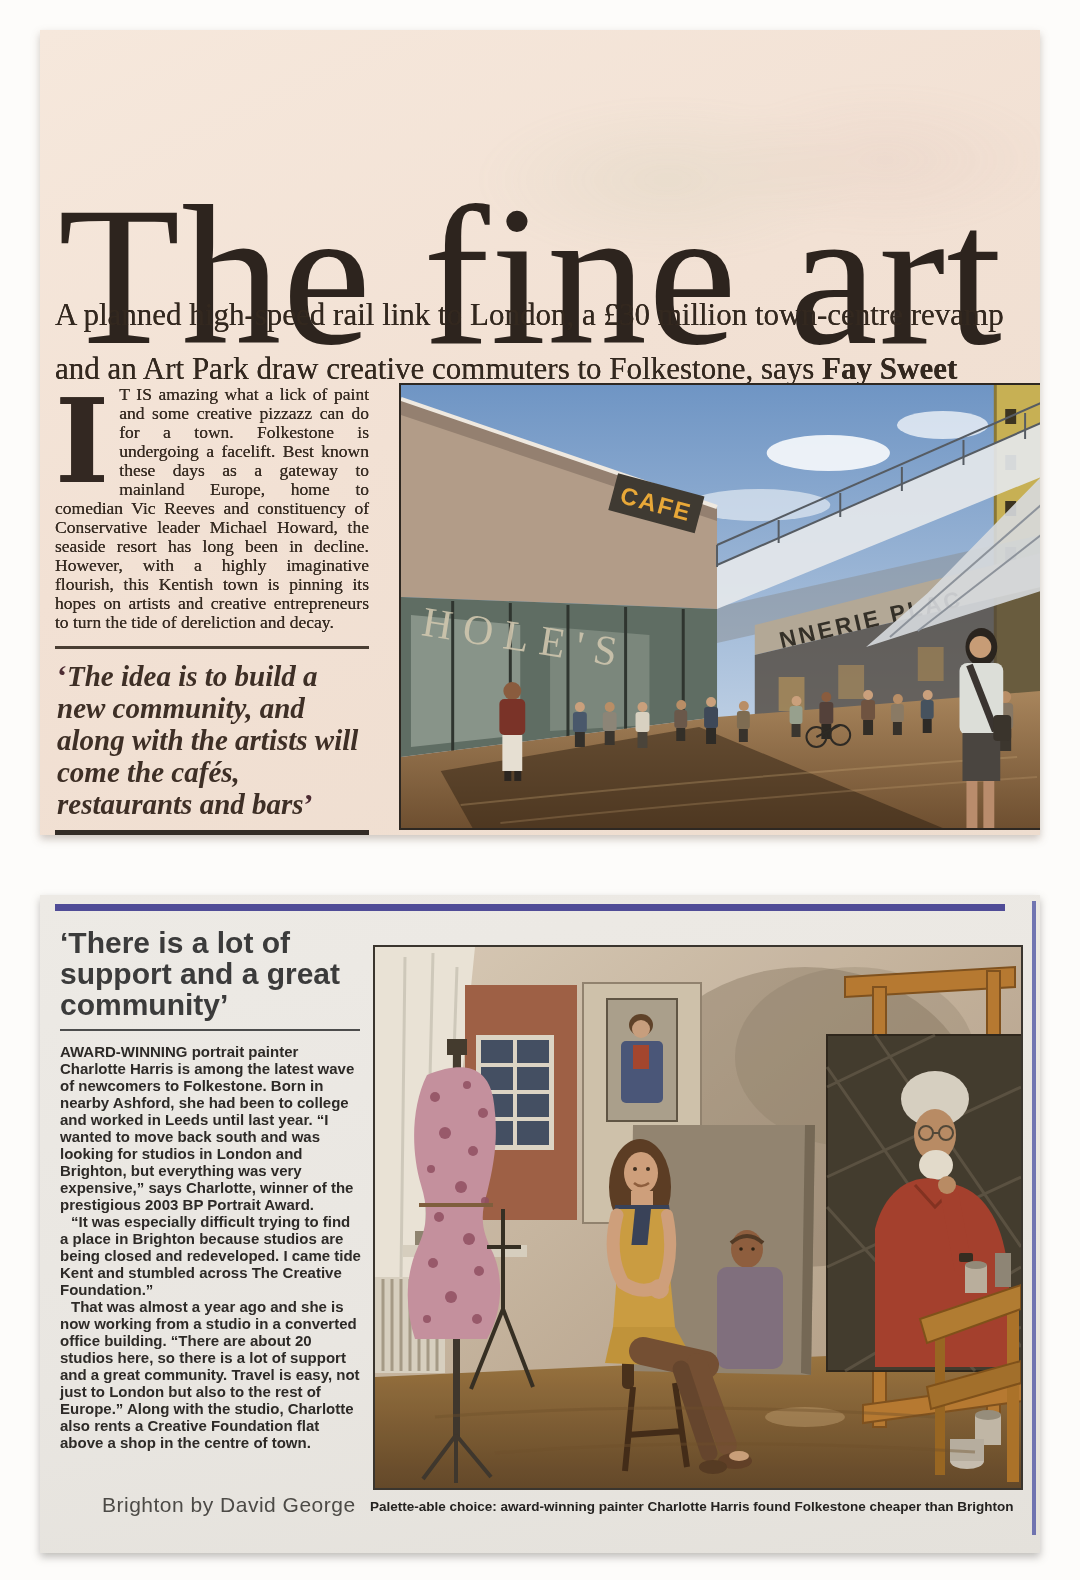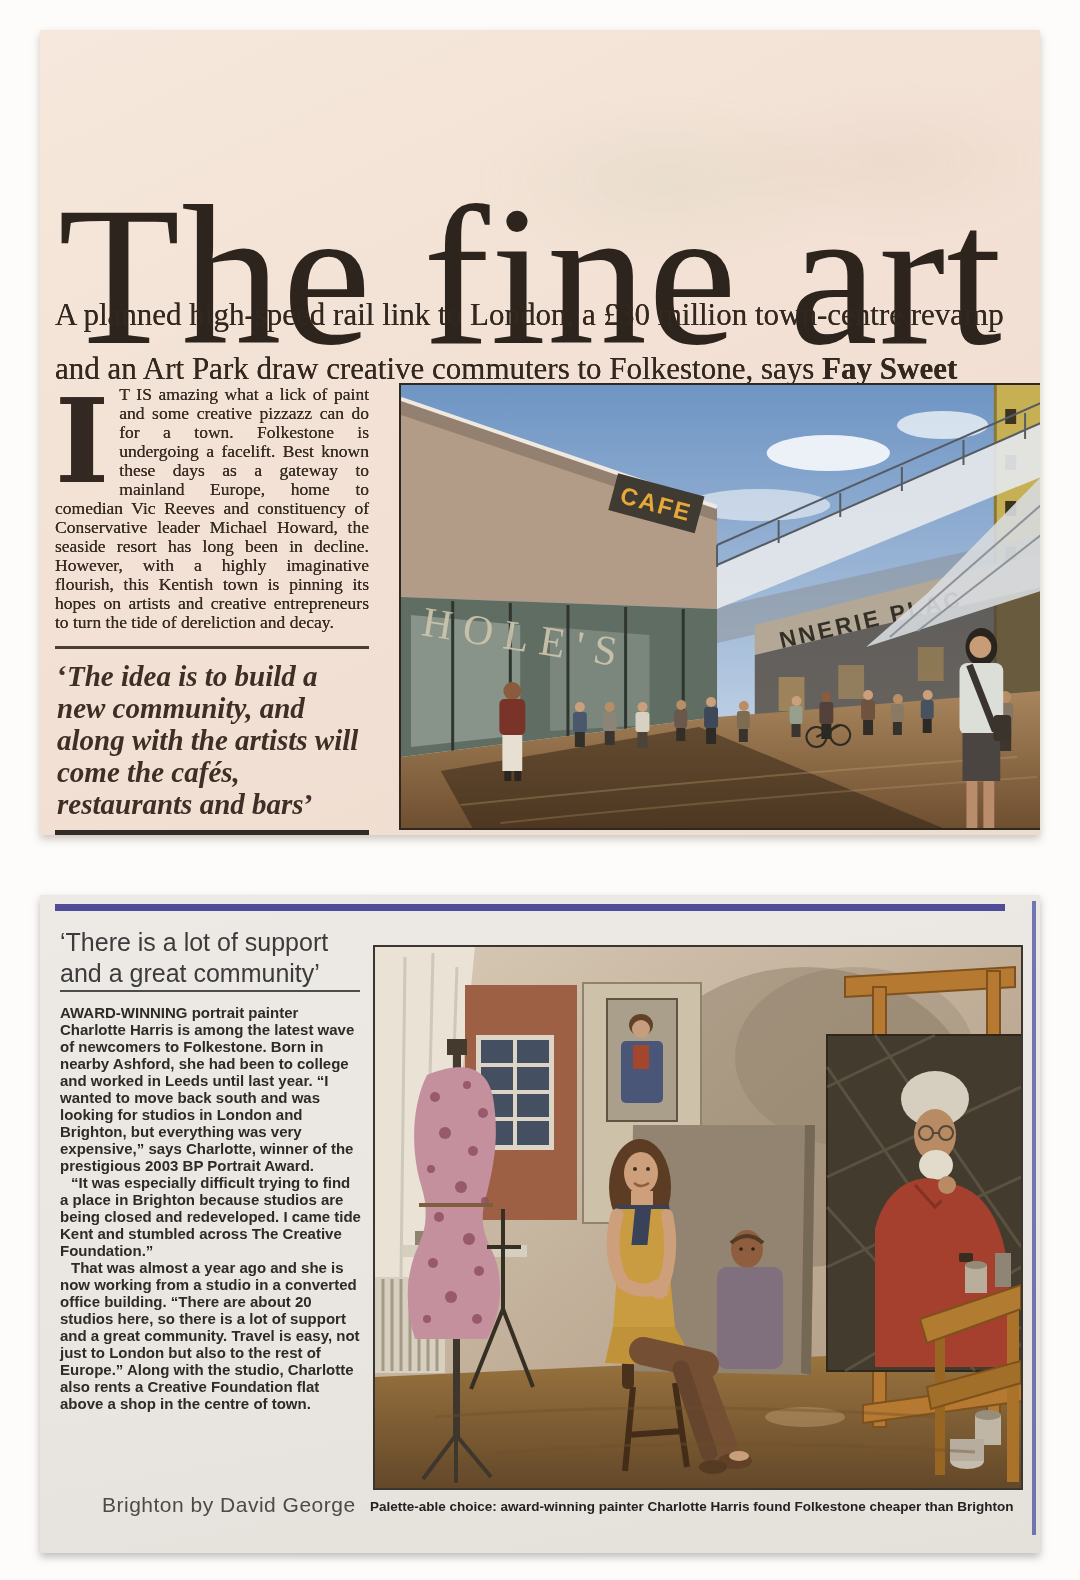--- a/index.html
+++ b/index.html
@@ -33,22 +33,22 @@
     border:2px solid #2e2822;box-sizing:border-box;background:#cfd8e2;}
   .render svg{display:block;width:100%;height:100%;}
   
   .block-bottom{position:absolute;left:40px;top:895px;width:1000px;height:658px;
     background:linear-gradient(170deg,#edeae5 0%,#e9e6e1 60%,#e4e1db 100%);
     box-shadow:0 4px 8px rgba(100,95,90,.4);overflow:hidden;
     font-family:"Liberation Sans",sans-serif;}
   .blue-rule{position:absolute;left:15px;top:9px;width:950px;height:7px;background:#504c97;}
   .blue-vline{position:absolute;right:4px;top:6px;width:4px;height:634px;background:#5c60a8;opacity:.85;}
   .b-left{position:absolute;left:20px;top:32px;width:308px;}
-  .b-headline{margin:0 0 12px 0;width:300px;font-size:25px;line-height:31px;font-weight:400;
-    color:#3b3b3b;padding-bottom:1px;border-bottom:2px solid #4c4c4c;}
+  .b-headline{margin:0 0 12px 0;width:300px;font-size:30px;line-height:31px;font-weight:700;
+    color:#3b3b3b;padding-bottom:9px;border-bottom:2px solid #4c4c4c;}
   .bpara{margin:0;width:302px;font-size:15px;line-height:17px;font-weight:700;color:#2d2a27;}
   .bpara.indent{text-indent:11px;}
   .credit{position:absolute;left:62px;top:598px;margin:0;font-size:21px;font-weight:400;
     color:#4c4a46;letter-spacing:.5px;}
   .photo{position:absolute;left:333px;top:50px;width:650px;height:545px;margin:0;
     border:2px solid #3a352e;box-sizing:border-box;background:#c3b6a4;}
   .photo svg{display:block;width:100%;height:100%;}
   .caption{position:absolute;left:330px;top:604px;width:660px;margin:0;
     font-size:13.5px;font-weight:700;color:#242220;}
 </style>

